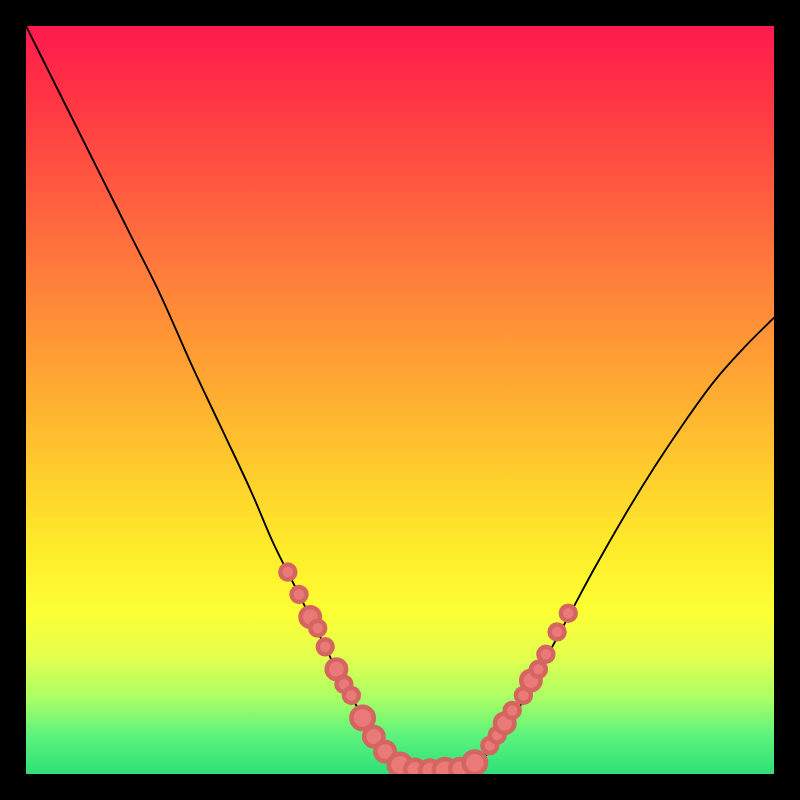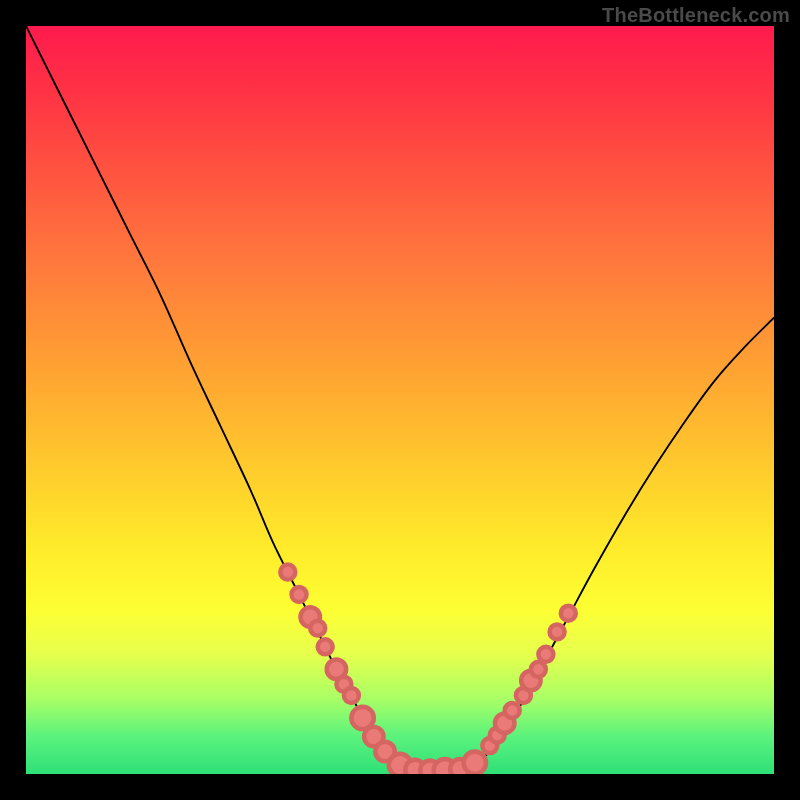--- a/index.html
+++ b/index.html
@@ -99,14 +99,13 @@
           <circle cx="65" cy="91.5" r="1" class="dot"></circle>
           <circle cx="66.5" cy="89.5" r="1" class="dot"></circle>
           <circle cx="67.5" cy="87.5" r="1.3" class="dot"></circle>
           <circle cx="68.5" cy="86" r="1" class="dot"></circle>
           <circle cx="69.5" cy="84" r="1" class="dot"></circle>
           <circle cx="71" cy="81" r="1" class="dot"></circle>
           <circle cx="72.5" cy="78.5" r="1" class="dot"></circle>
         </g>
     </svg>
   </div>
-  <div class="watermark">TheBottleneck.com</div>
 </div>
 
 </body></html>

